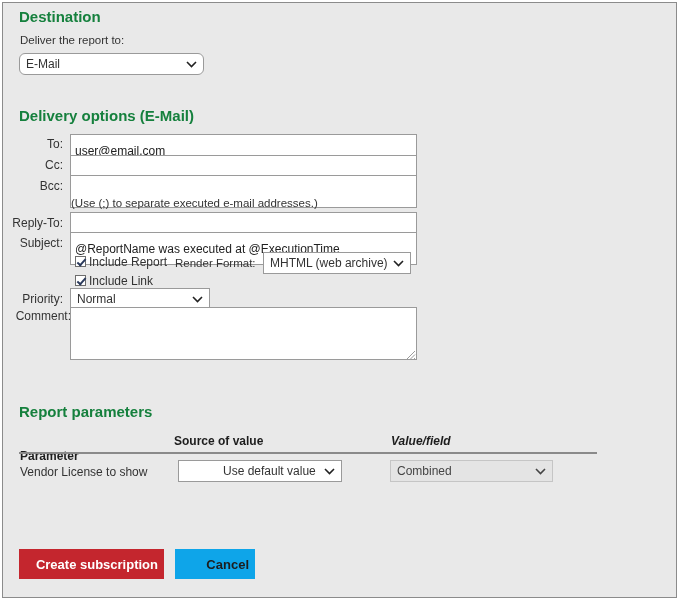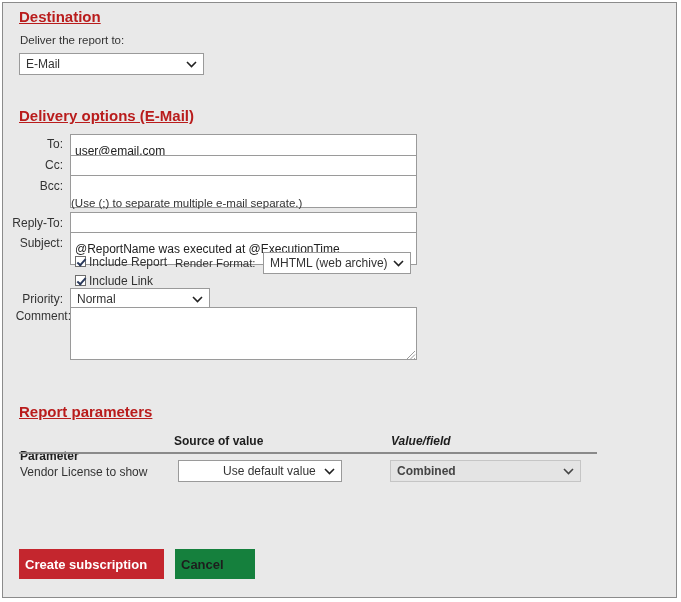--- a/index.html
+++ b/index.html
@@ -21,23 +21,22 @@
     height: 596px;
     background: #e9e9e9;
     border: 1px solid #8b8b8b;
     box-sizing: border-box;
     overflow: hidden;
   }
   .section-title {
     position: absolute;
     font-size: 15px;
     font-weight: bold;
-    color: #b91c1c;
+    color: #15803d;
     letter-spacing: 0px;
-    text-decoration: underline;
   }
   .small-label {
     position: absolute;
     font-size: 11.5px;
     color: #333333;
   }
   .field-label {
     position: absolute;
     font-size: 12px;
     color: #333333;
@@ -152,61 +151,61 @@
   }
 
   .btn {
     position: absolute;
     box-sizing: border-box;
     border: none;
     font-family: "Liberation Sans", sans-serif;
     font-size: 13px;
     font-weight: bold;
     cursor: pointer;
-    text-align: left;
+    text-align: right;
   }
   .btn-primary {
     background: #c4262e;
     color: #ffffff;
   }
   .btn-secondary {
-    background: #15803d;
+    background: #0ea5e9;
     color: #1d1d1d;
   }
 </style>
 </head>
 <body>
 
 <div class="page">
 
   <div class="section-title" style="left:16px; top:5px;">Destination</div>
 
   <div class="small-label" style="left:17px; top:31px;">Deliver the report to:</div>
 
-  <div class="sel" style="left:16px; top:50px; width:185px;">
+  <div class="sel" style="left:16px; top:50px; width:185px;border-radius:6px;">
     <span>E-Mail</span>
     <span class="chev">
       <svg width="11" height="7" viewBox="0 0 11 7">
         <path d="M1 1 L5.5 5.5 L10 1" stroke="#222" stroke-width="1.6" fill="none"></path>
       </svg>
     </span>
   </div>
 
   <div class="section-title" style="left:16px; top:104px;">Delivery options (E-Mail)</div>
 
   <div class="field-label" style="left:0px; top:134px; width:60px;">To:</div>
   <input class="txt" style="left: 67px; top: 131px; width: 347px;" value="user@email.com">
 
   <div class="field-label" style="left:0px; top:155px; width:60px;">Cc:</div>
   <input class="txt" style="left: 67px; top: 152px; width: 347px;" value="">
 
   <div class="field-label" style="left:0px; top:176px; width:60px;">Bcc:</div>
   <input class="txt" style="left: 67px; top: 172px; width: 347px;" value="">
 
-  <div class="small-label" style="left:68px; top:194px;">(Use (;) to separate multiple e-mail separate.)</div>
+  <div class="small-label" style="left:68px; top:194px;">(Use (;) to separate executed e-mail addresses.)</div>
 
   <div class="field-label" style="left:0px; top:213px; width:60px;">Reply-To:</div>
   <input class="txt" style="left: 67px; top: 209px; width: 347px;" value="">
 
   <div class="field-label" style="left:0px; top:233px; width:60px;">Subject:</div>
   <input class="txt" style="left: 67px; top: 229px; width: 347px;" value="@ReportName was executed at @ExecutionTime">
 
   <div class="cbrow" style="left:72px; top:252px;">
     <span class="cbox checked"></span><span>Include Report</span>
   </div>
@@ -256,21 +255,21 @@
 
   <div class="sel" style="left:175px; top:457px; width:164px;padding-left:44px;">
     <span>Use default value</span>
     <span class="chev">
       <svg width="11" height="7" viewBox="0 0 11 7">
         <path d="M1 1 L5.5 5.5 L10 1" stroke="#222" stroke-width="1.6" fill="none"></path>
       </svg>
     </span>
   </div>
 
-  <div class="sel disabled" style="left:387px; top:457px; width:191px;font-weight:bold;">
+  <div class="sel disabled" style="left:387px; top:457px; width:163px;">
     <span>Combined</span>
     <span class="chev">
       <svg width="11" height="7" viewBox="0 0 11 7">
         <path d="M1 1 L5.5 5.5 L10 1" stroke="#444" stroke-width="1.6" fill="none"></path>
       </svg>
     </span>
   </div>
 
   <button class="btn btn-primary" style="left:16px; top:546px; width:145px; height:30px;">Create subscription</button>
 

